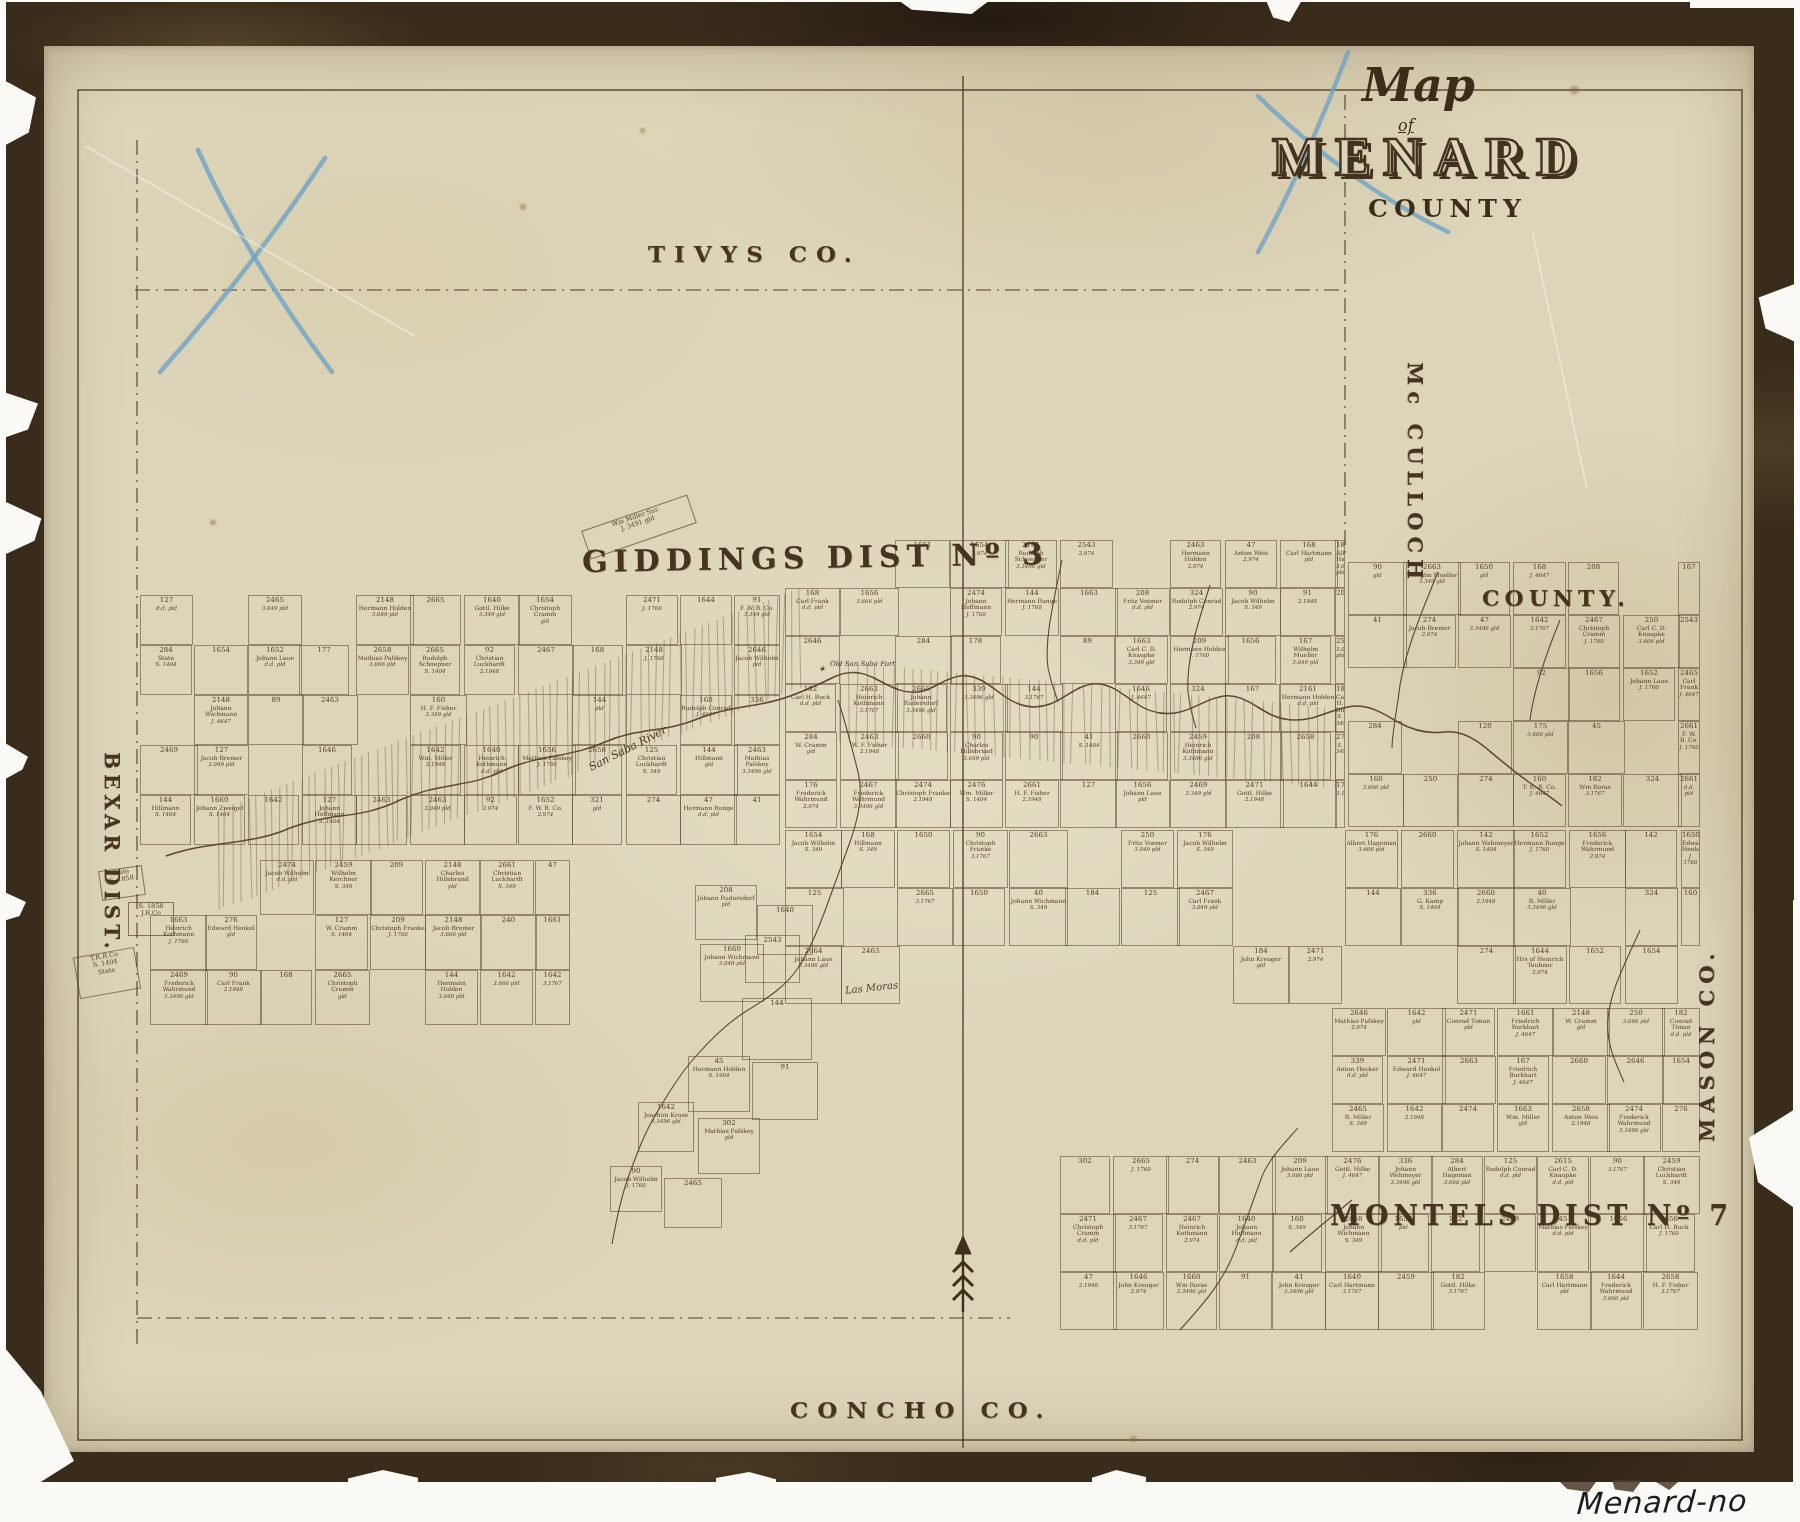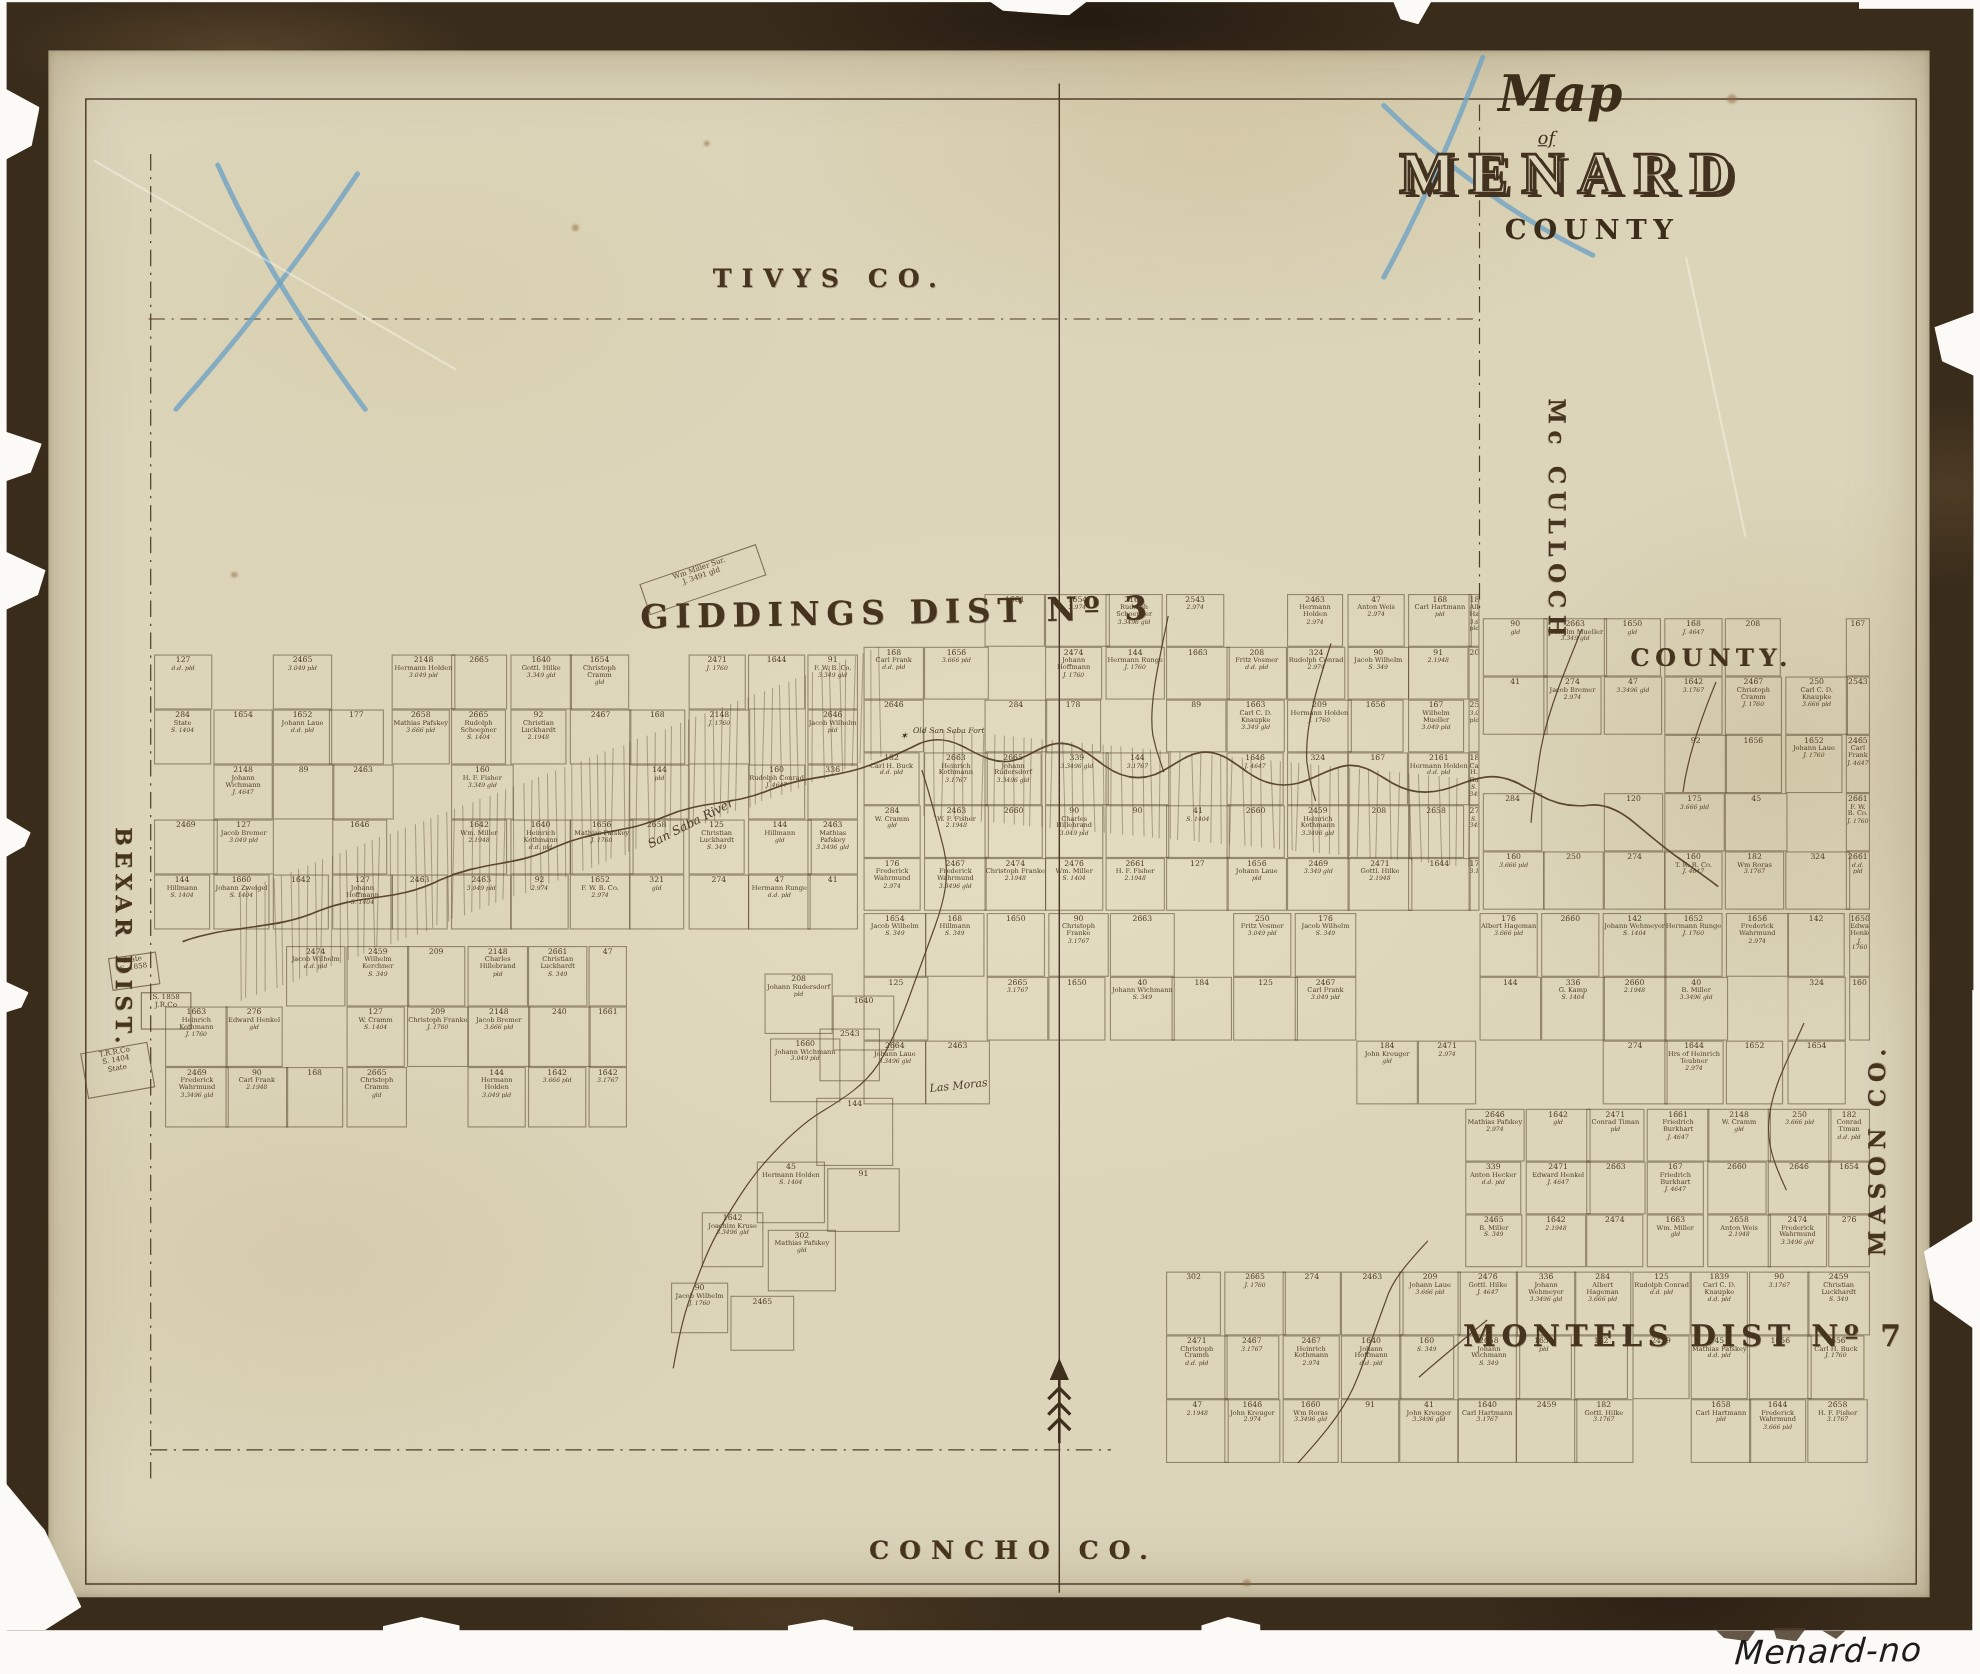--- a/index.html
+++ b/index.html
@@ -1173,21 +1173,21 @@
         <span class="p-num">284</span>
         <span class="p-name">Albert Hageman</span>
         <span class="p-val">3.666 pld</span>
       </div>
       <div class="plot-cell" style="left: 1484px; top: 1156px; width: 53px; height: 58px;">
         <span class="p-num">125</span>
         <span class="p-name">Rudolph Conrad</span>
         <span class="p-val">d.d. pld</span>
       </div>
       <div class="plot-cell" style="left: 1537px; top: 1156px; width: 52px; height: 58px;">
-        <span class="p-num">1839</span>
+        <span class="p-num">2615</span>
         <span class="p-name">Carl C. D. Knaupke</span>
         <span class="p-val">d.d. pld</span>
       </div>
       <div class="plot-cell" style="left: 1590px; top: 1156px; width: 55px; height: 58px;">
         <span class="p-num">90</span>
         <span class="p-val">3.1767</span>
       </div>
       <div class="plot-cell" style="left: 1643px; top: 1156px; width: 57px; height: 58px;">
         <span class="p-num">2459</span>
         <span class="p-name">Christian Luckhardt</span>

